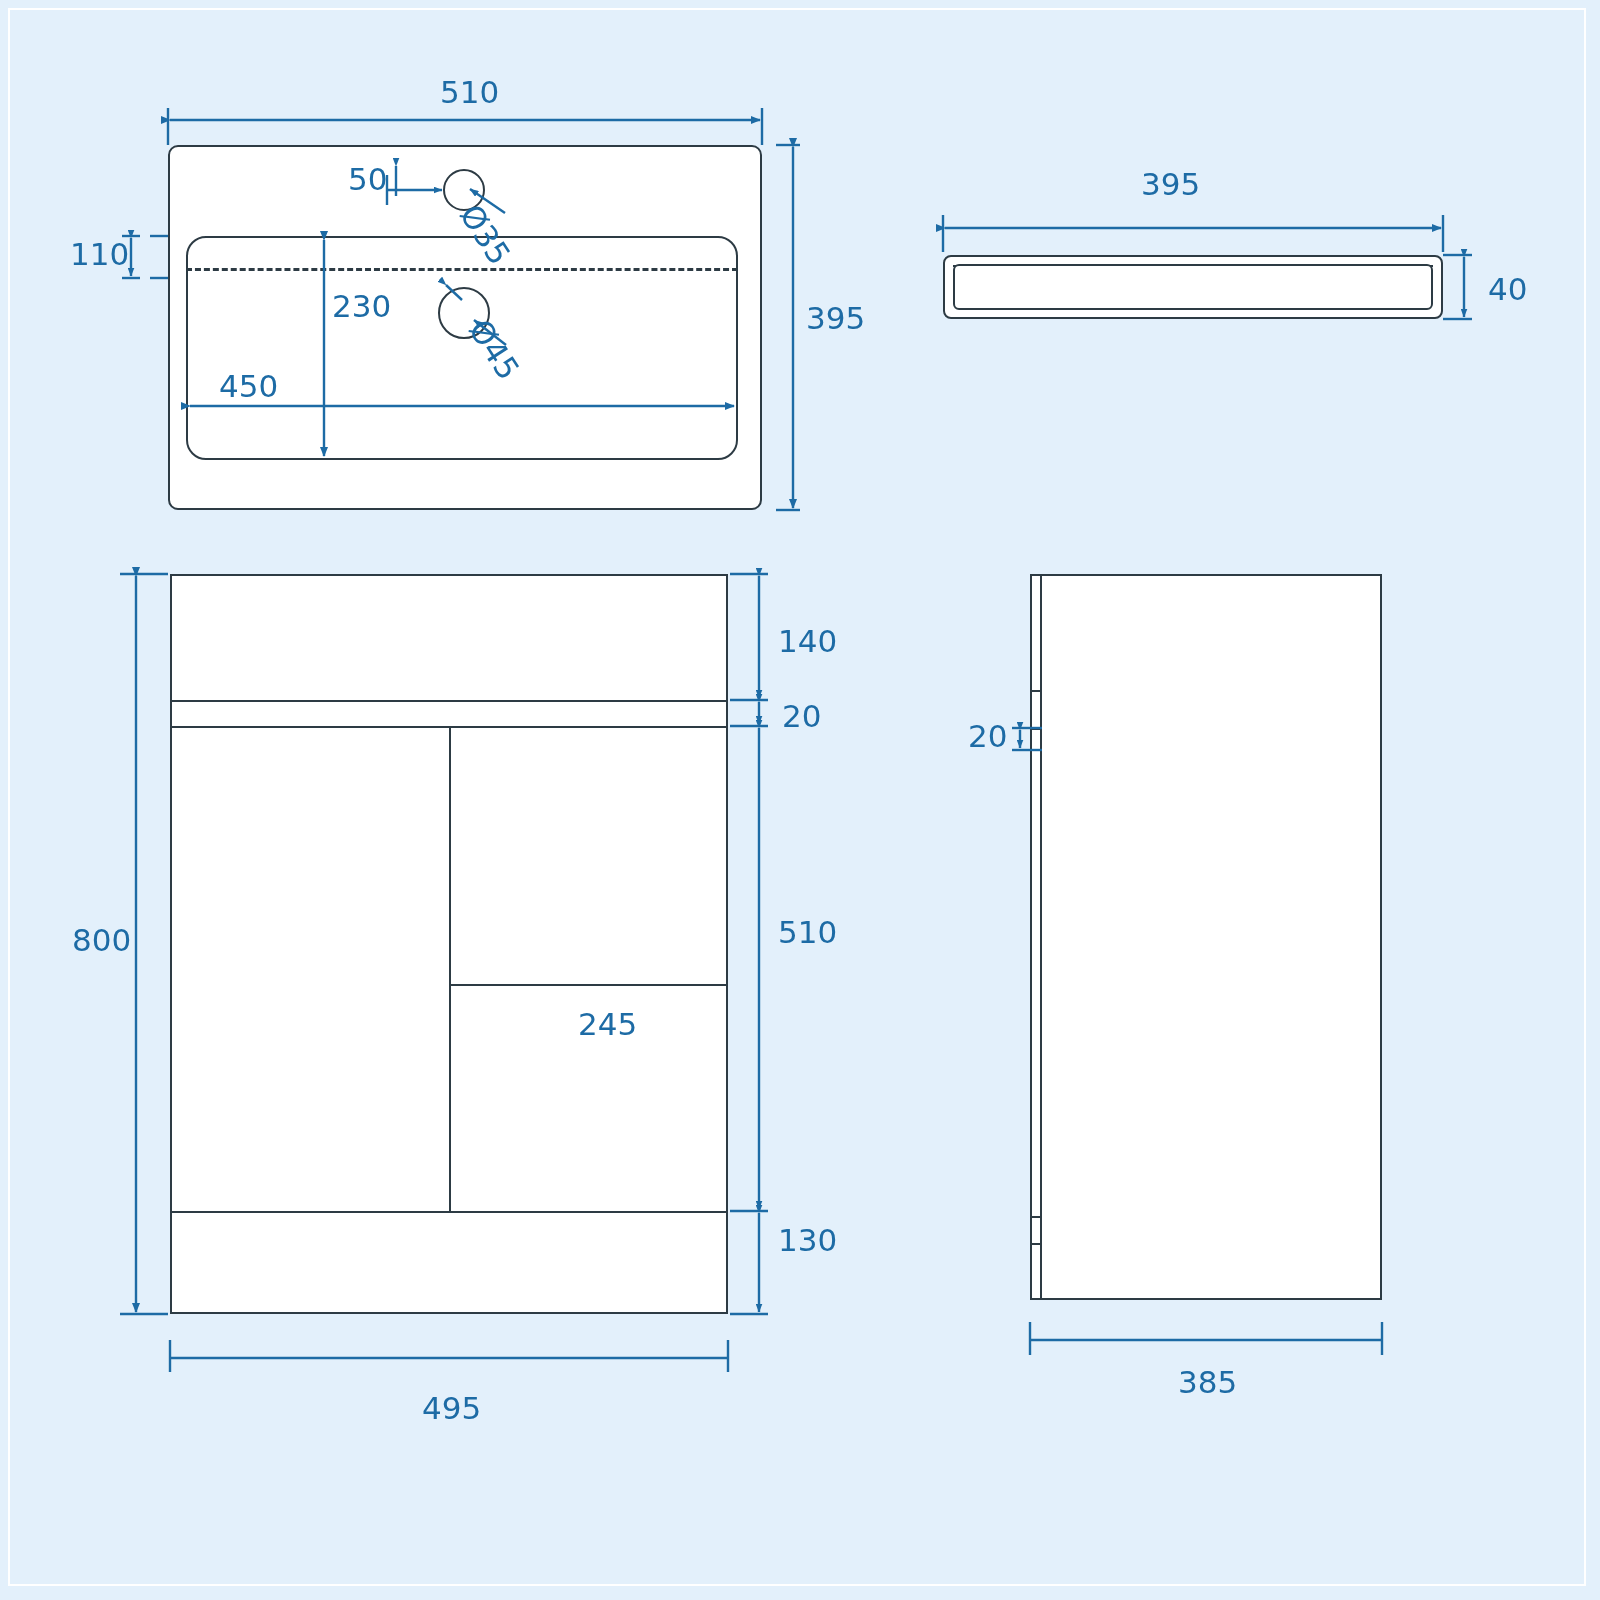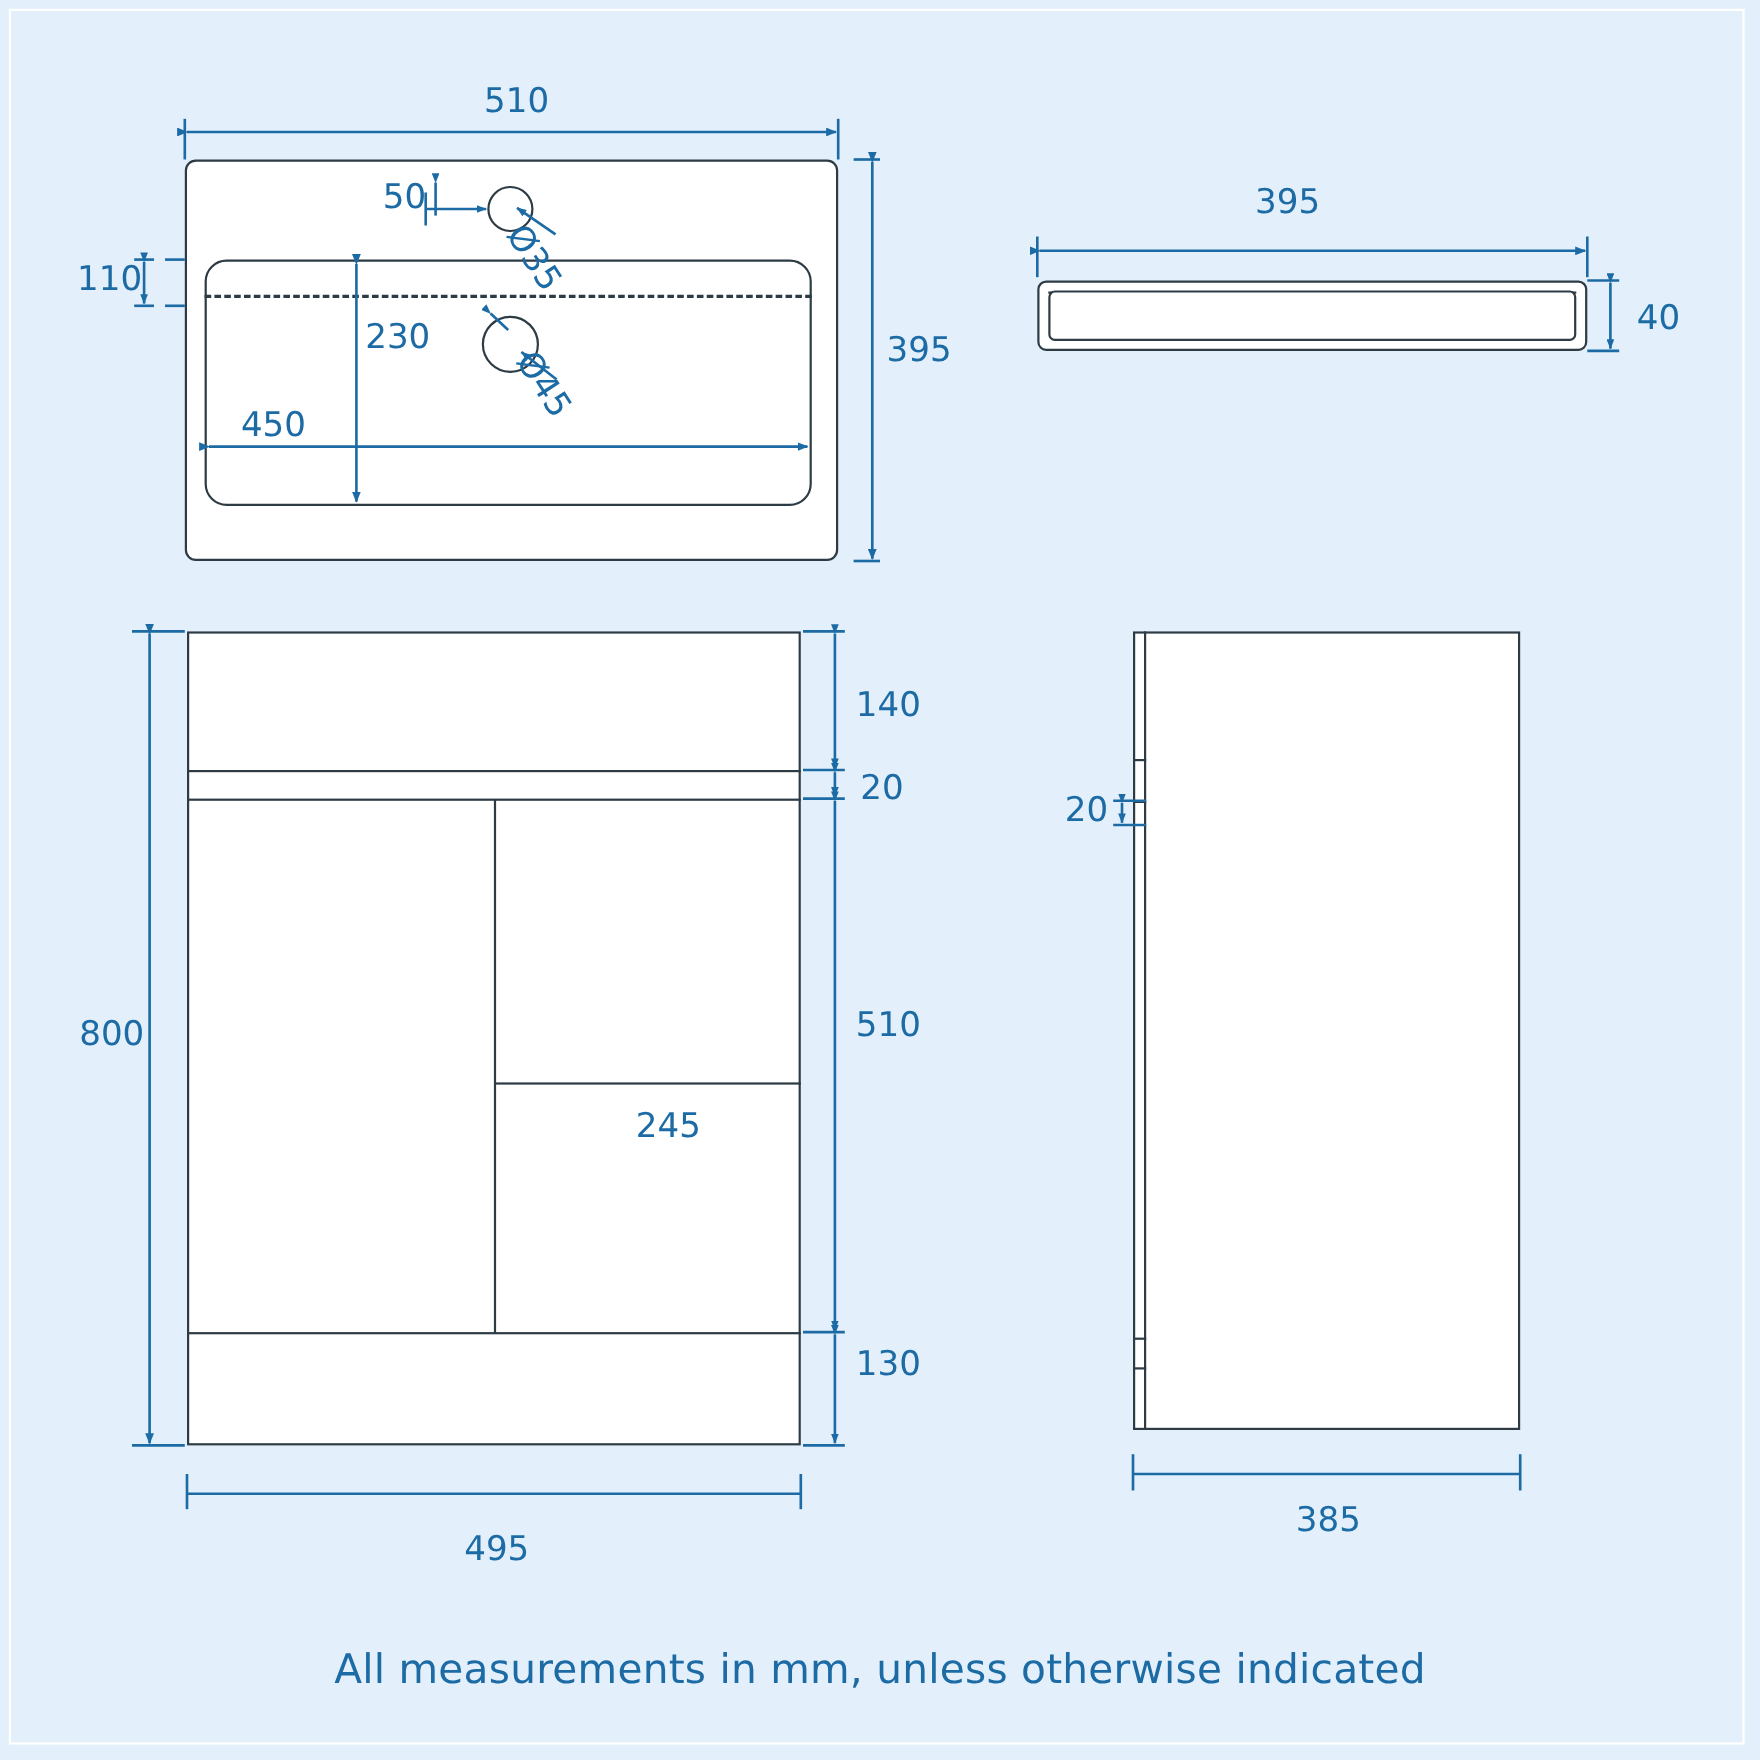--- a/index.html
+++ b/index.html
@@ -158,15 +158,14 @@
   <div class="lbl big" style="left:778px;top:623px;">140</div>
   <div class="lbl big" style="left:782px;top:698px;">20</div>
   <div class="lbl big" style="left:778px;top:914px;">510</div>
   <div class="lbl big" style="left:778px;top:1222px;">130</div>
   <div class="lbl big" style="left:578px;top:990px;margin-top:16px;">245</div>
   <div class="lbl big" style="left:422px;top:1390px;">495</div>
 
   <div class="lbl big" style="left:968px;top:718px;">20</div>
   <div class="lbl big" style="left:1178px;top:1364px;">385</div>
 
-  <div class="caption" style="left:0;top:1496px;">All measurements in mm, unless otherwise indicated</div>
 
 </div>
 
 </body></html>

